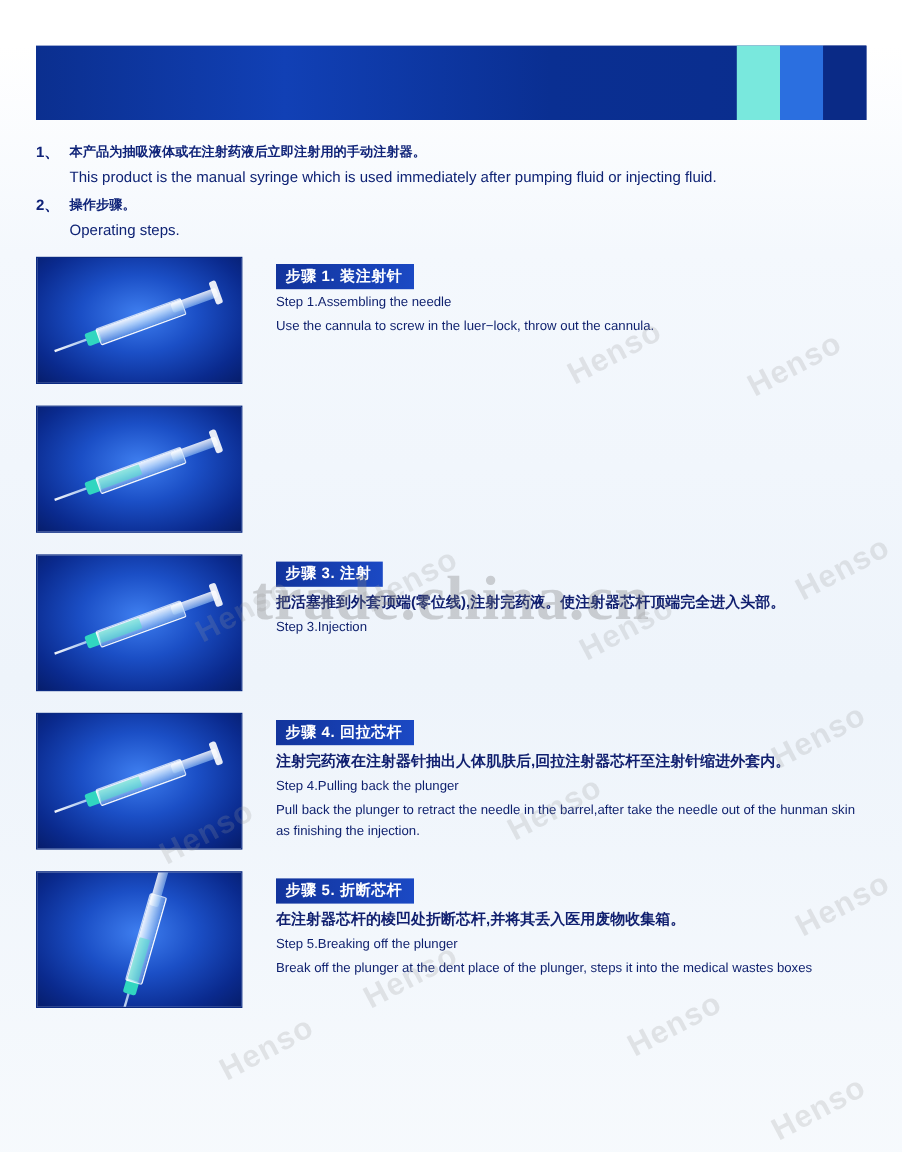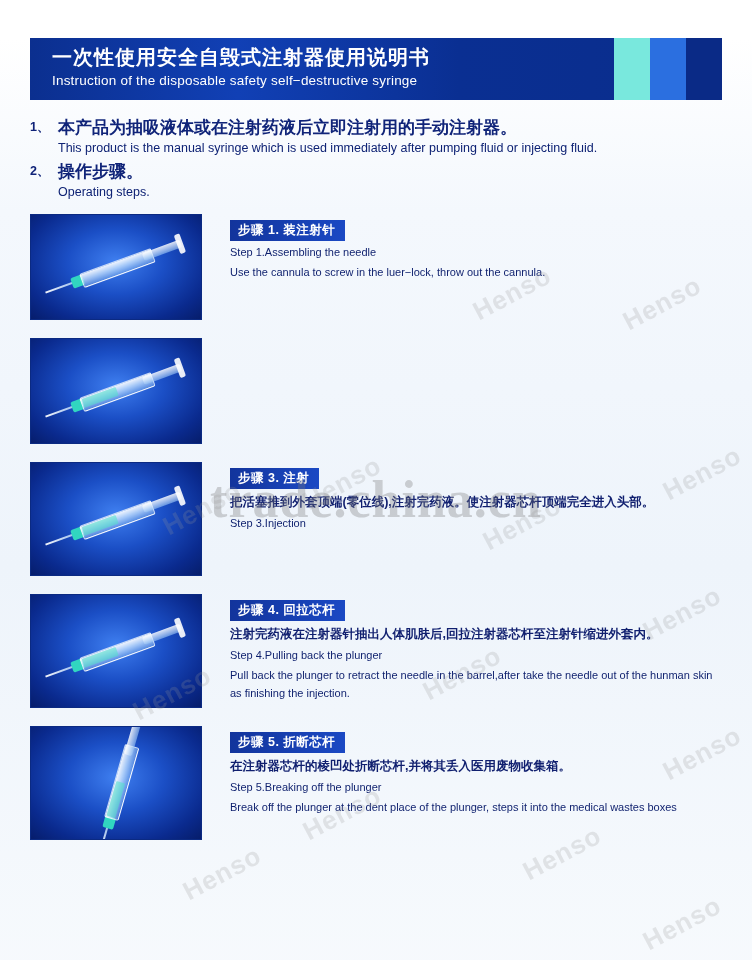--- a/index.html
+++ b/index.html
@@ -84,21 +84,21 @@
   .intro-num {
     width: 28px;
     flex: 0 0 28px;
     font-weight: bold;
     color: #0f2278;
   }
   .intro-body { flex: 1; }
   .intro-cn {
     font-weight: bold;
     color: #102479;
-    font-size: 17px;
+    font-size: 11px;
   }
   .intro-en {
     color: #0e2274;
     font-size: 12.5px;
     margin-top: 2px;
   }
   .intro-row + .intro-row { margin-top: 4px; }
 
   
   .steps {
@@ -246,24 +246,20 @@
 <body>
 
 <div class="page">
 
   <div class="header">
     <div class="header-bar"></div>
     <div class="header-swatches">
       <div class="sw sw1"></div>
       <div class="sw sw2"></div>
       <div class="sw sw3"></div>
-    </div>
-    <div class="header-text">
-      <div class="title-cn">一次性使用安全自毁式注射器使用说明书</div>
-      <div class="title-en">Instruction of the disposable safety self−destructive syringe</div>
     </div>
   </div>
 
   <div class="intro">
     <div class="intro-row">
       <div class="intro-num">1、</div>
       <div class="intro-body">
         <div class="intro-cn">本产品为抽吸液体或在注射药液后立即注射用的手动注射器。</div>
         <div class="intro-en">This product is the manual syringe which is used immediately after pumping fluid or injecting fluid.</div>
       </div>

